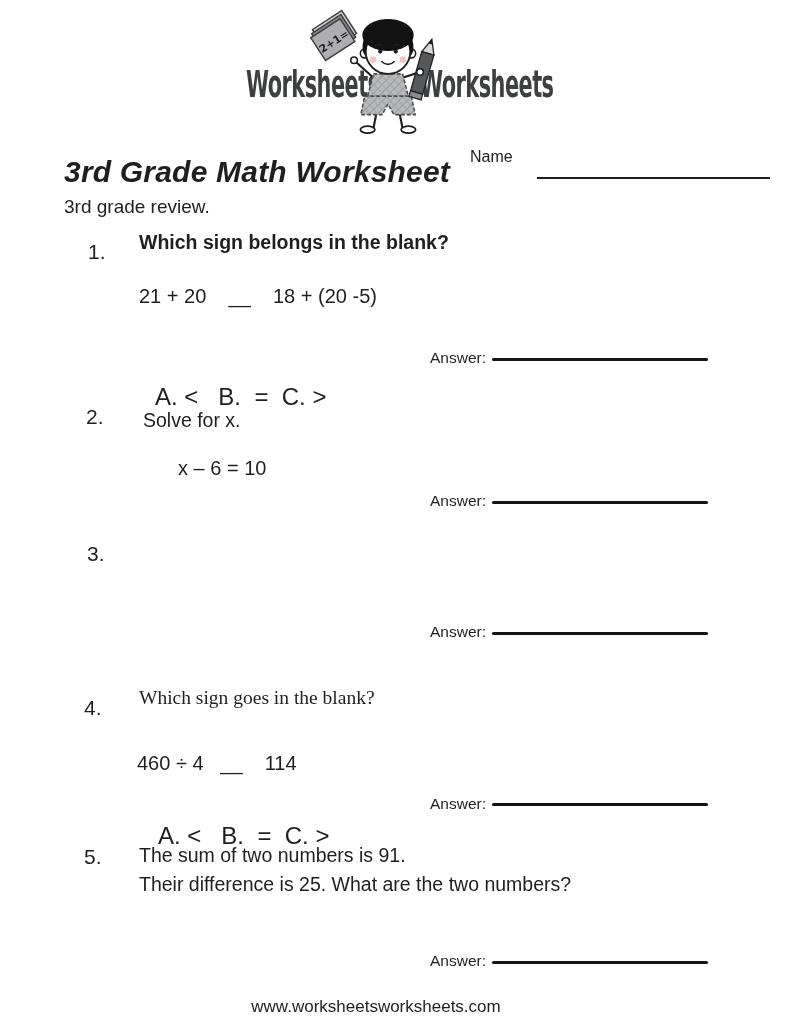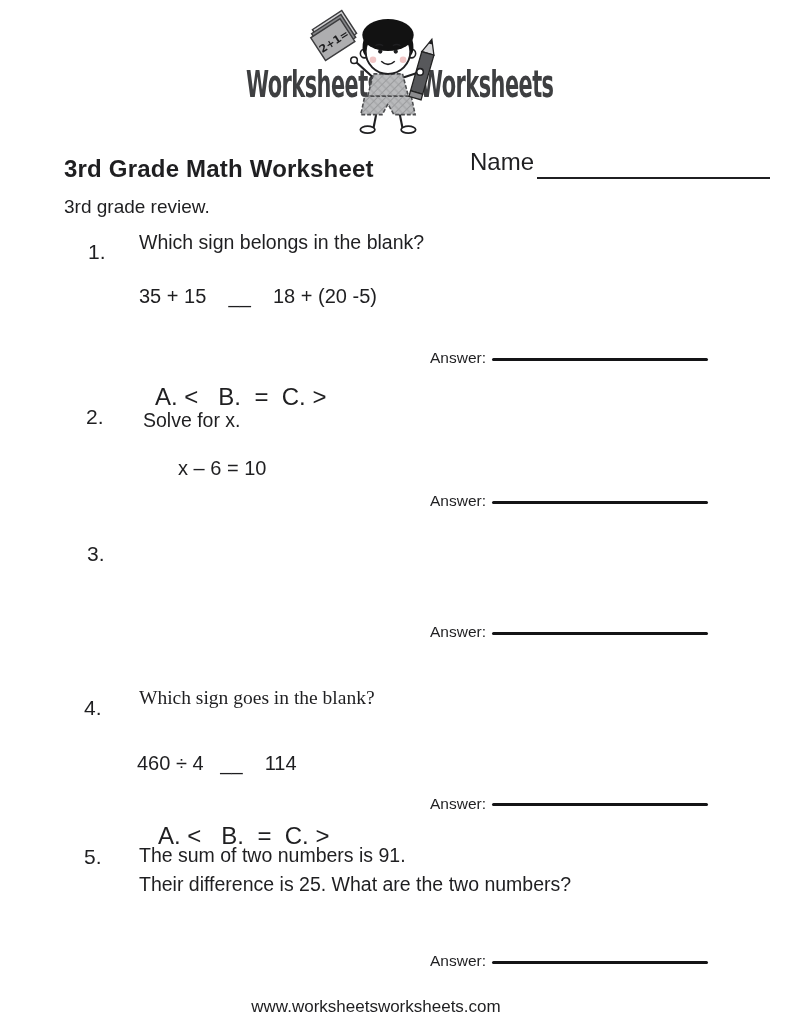--- a/index.html
+++ b/index.html
@@ -24,26 +24,27 @@
     letter-spacing: -1px;
     color: #3e3f41;
     transform: scaleX(0.55);
     transform-origin: left top;
     white-space: nowrap;
   }
   .mascot { position: absolute; }
 
   
   .title {
-    font-size: 24px;
+    font-size: 30px;
     font-weight: 600;
     letter-spacing: 0.2px;
     white-space: nowrap;
+    font-style: italic;
   }
-  .name-label { font-size: 24px; font-weight: 400; }
+  .name-label { font-size: 16px; font-weight: 400; }
   .name-line { height: 2px; background: #1f1f21; }
 
   .intro { font-size: 19px; }
 
   
   .qnum   { font-size: 21px; }
   .qtext  { font-size: 19.5px; white-space: pre-line; }
   .qexpr  { font-size: 20px; white-space: pre; }
   .qopts  { font-size: 24px; white-space: pre; margin-top: 44px; }
 
@@ -120,22 +121,22 @@
   </svg>
 
   <h1 class="abs title" style="left:64px; top:155px;">3rd Grade Math Worksheet</h1>
 
   <span class="abs name-label" style="left:470px; top:148px;">Name</span>
   <div class="abs name-line" style="left:537px; top:177px; width:233px;"></div>
 
   <p class="abs intro" style="left:64px; top:196px;">3rd grade review.</p>
 
   <span class="abs qnum" style="left:88px;  top:240px;">1.</span>
-  <span class="abs qtext" style="left:139px; top:231px;">Which sign belongs in the blank?</span>
-  <span class="abs qexpr" style="left:139px; top:285px;">35 + 15    __    18 + (20 -5)</span>
+  <span class="abs qtext" style="left:139px; top:231px;font-weight:bold;">Which sign belongs in the blank?</span>
+  <span class="abs qexpr" style="left:139px; top:285px;">21 + 20    __    18 + (20 -5)</span>
   <span class="abs qopts" style="left:155px; top:339px;">A. &lt;   B.  =  C. &gt;</span>
   <span class="abs ans-label" style="left:430px; top:349px;">Answer:</span>
   <div class="abs ans-line" style="left:492px; top:358px;"></div>
 
   <span class="abs qnum" style="left:86px;  top:405px;">2.</span>
   <span class="abs qtext" style="left:143px; top:409px;">Solve for x.</span>
   <span class="abs qexpr" style="left:178px; top:457px;">x – 6 = 10</span>
   <span class="abs ans-label" style="left:430px; top:492px;">Answer:</span>
   <div class="abs ans-line" style="left:492px; top:501px;"></div>
 

